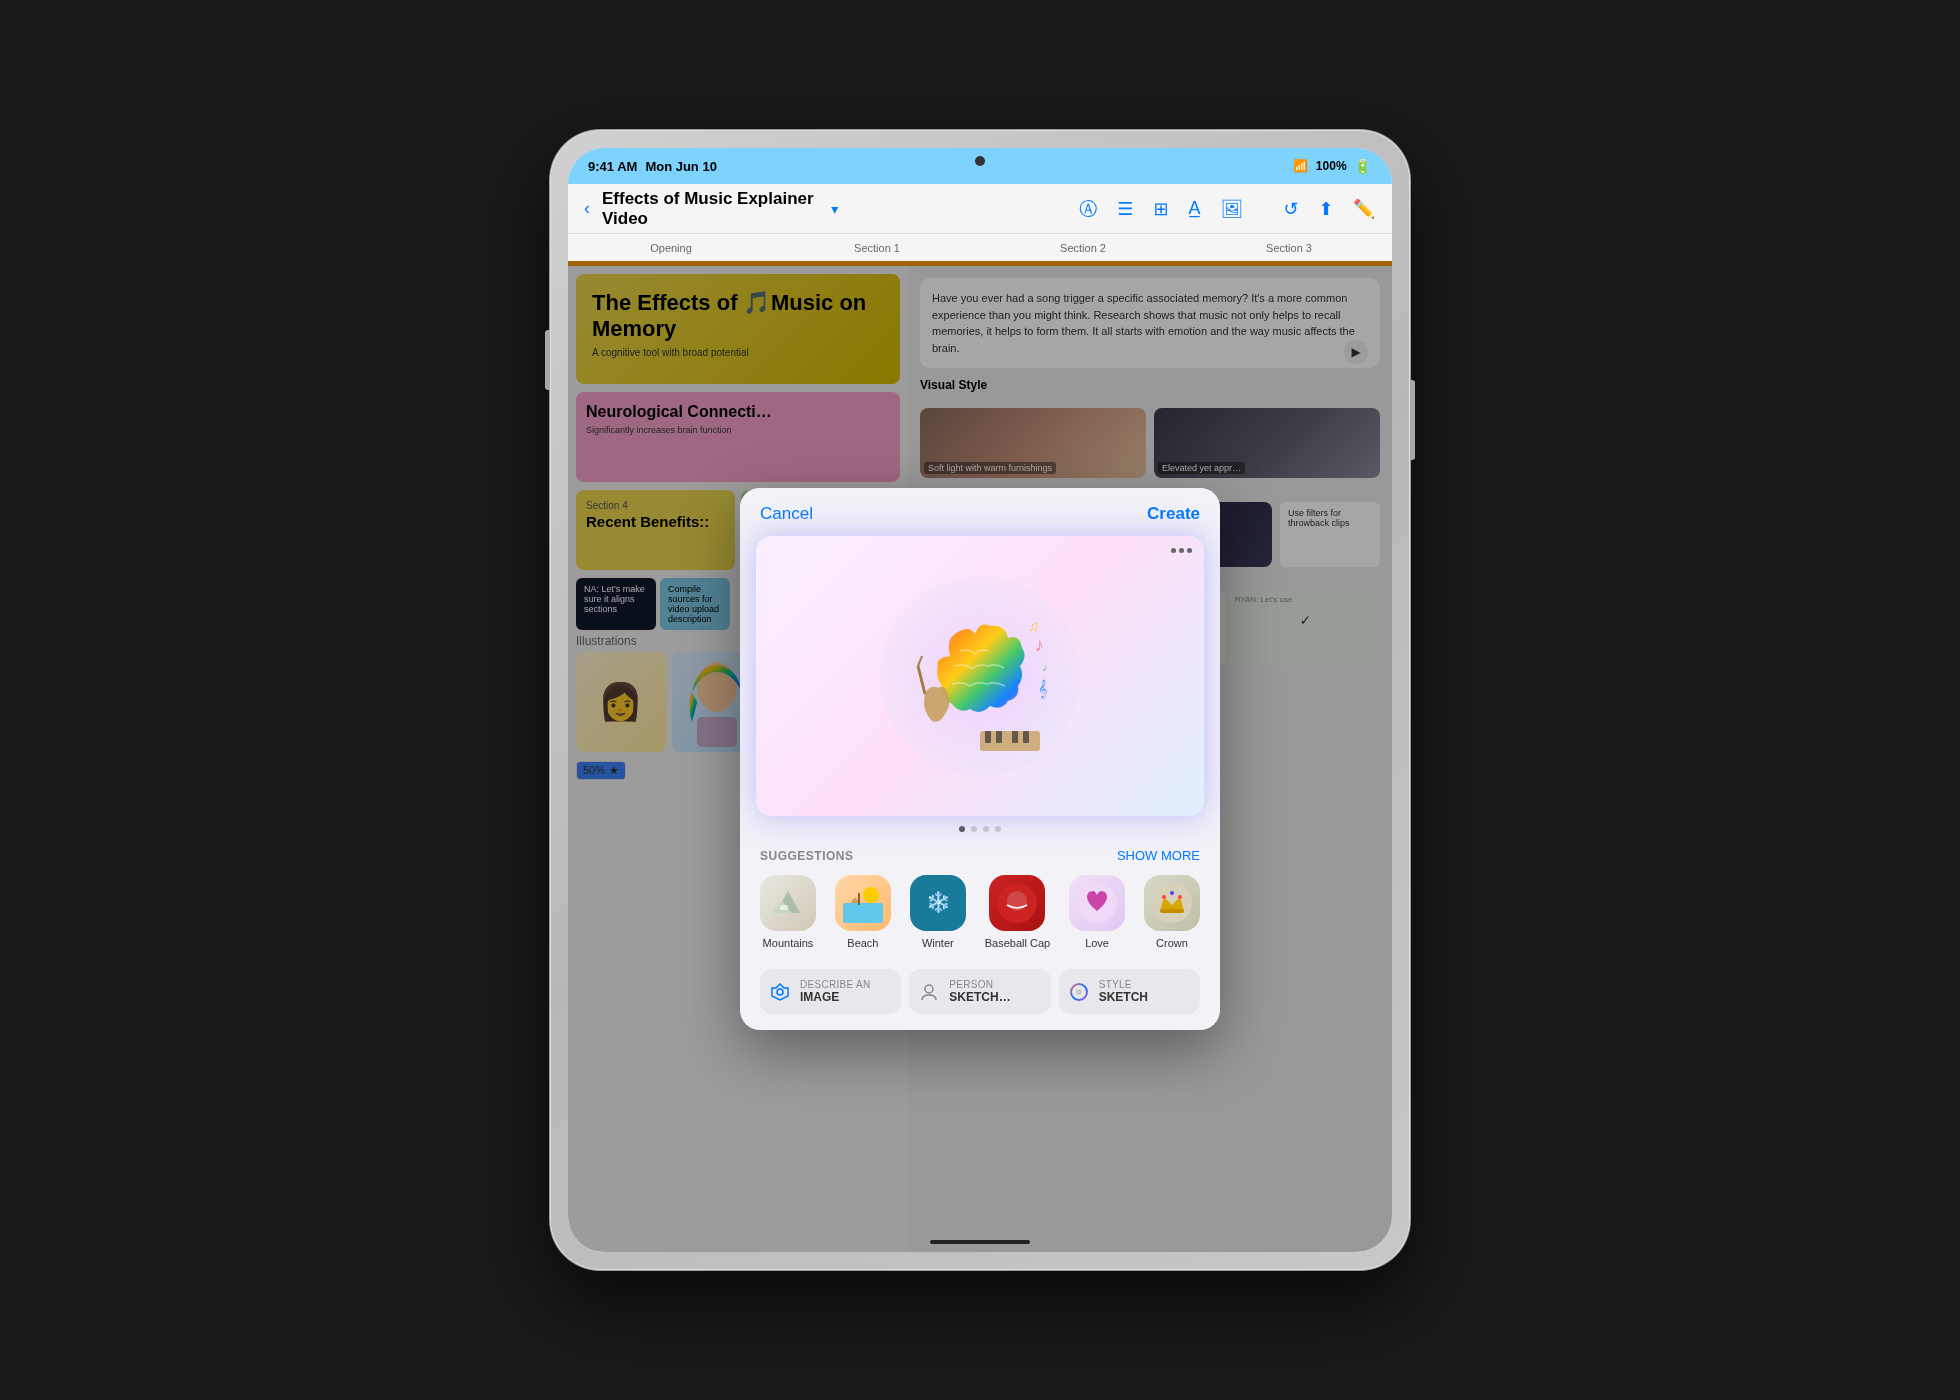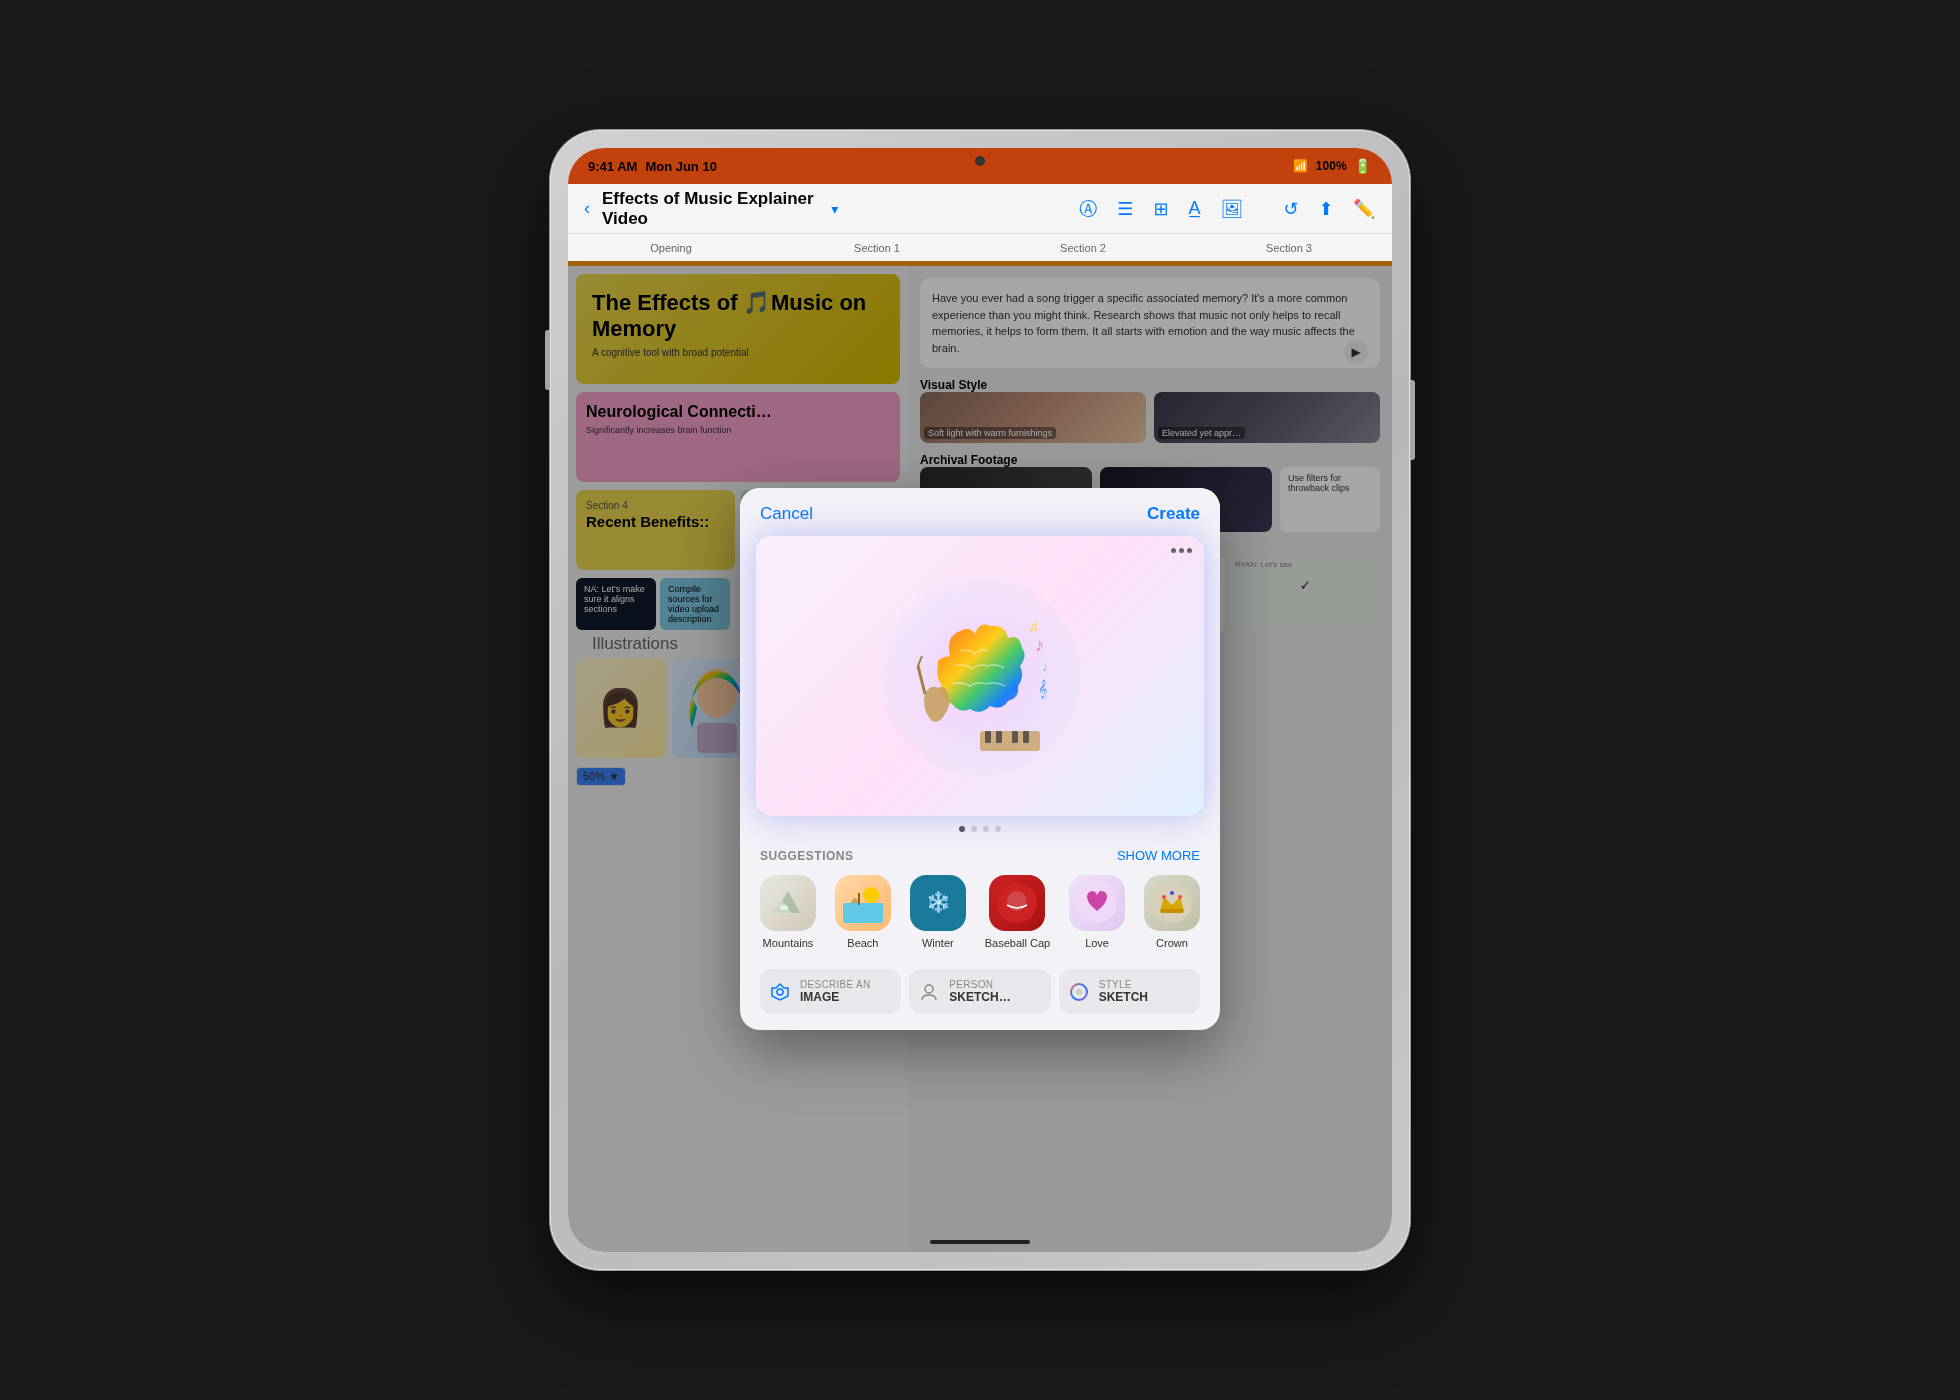--- a/index.html
+++ b/index.html
@@ -54,21 +54,21 @@
       height: 100%;
       background: #f0f0f0;
       border-radius: 36px;
       overflow: hidden;
       position: relative;
     }
 
     
     .status-bar {
       height: 36px;
-      background: #c2410c;
+      background: #7dd3fc;
       display: flex;
       align-items: center;
       justify-content: space-between;
       padding: 0 20px;
       position: relative;
     }
     .status-bar-time {
       font-size: 13px;
       font-weight: 600;
       color: #000;
@@ -230,23 +230,23 @@
       min-height: 80px;
     }
     .slide-small-title {
       font-size: 15px;
       font-weight: 700;
       color: #000;
     }
 
     
     .illustrations-label {
-      font-size: 17px;
+      font-size: 12px;
       color: #666;
-      margin: 4px 24px;
+      margin: 4px 8px;
     }
     .illustrations-row {
       display: flex;
       gap: 6px;
       margin: 0 8px 8px;
     }
     .illus-card {
       width: 90px;
       height: 100px;
       border-radius: 8px;
@@ -330,23 +330,24 @@
       margin-bottom: 0;
     }
     .visual-style-row {
       display: flex;
       gap: 8px;
     }
     .visual-thumb {
       border-radius: 8px;
       overflow: hidden;
       background: #888;
-      height: 51px;
+      height: 70px;
       flex: 1;
       position: relative;
+      margin-top: 16px;
     }
     .visual-thumb-overlay {
       position: absolute;
       bottom: 4px;
       left: 4px;
       font-size: 9px;
       color: #fff;
       background: rgba(0,0,0,0.4);
       padding: 1px 4px;
       border-radius: 3px;

